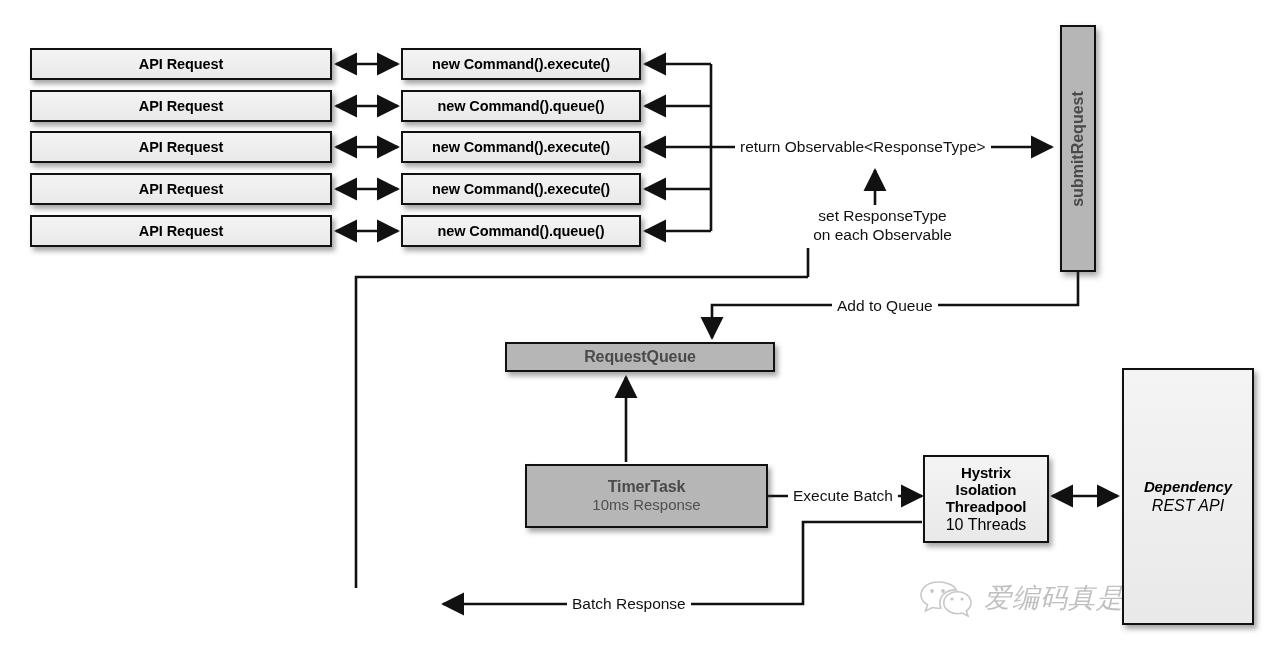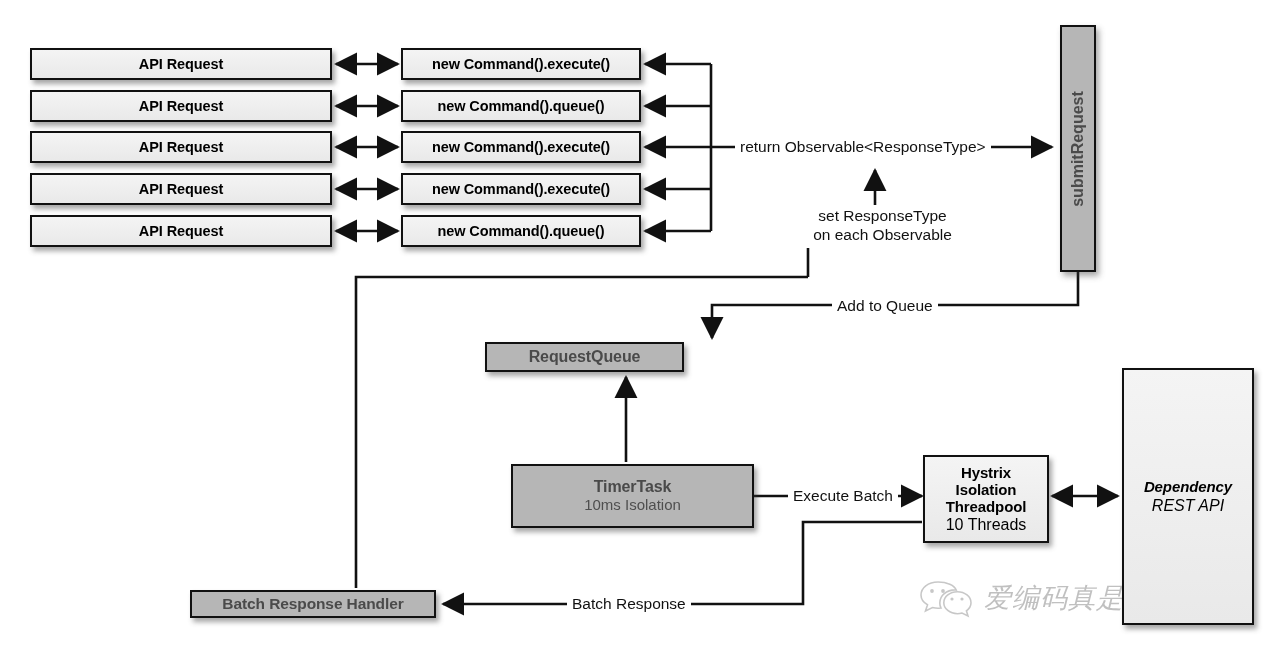--- a/index.html
+++ b/index.html
@@ -191,44 +191,41 @@
     <span class="title">new Command().execute()</span>
   </div>
   <div class="box light row-box" style="left:401px; top:215px; width:240px; height:32px;">
     <span class="title">new Command().queue()</span>
   </div>
 
   <div class="vbar" style="left:1060px; top:25px; width:36px; height:247px;">
     <span class="vtext">submitRequest</span>
   </div>
 
-  <div class="box gray" style="left:485px; top:342px; width:199px; height:30px;">
+  <div class="box gray" style="left:505px; top:342px; width:270px; height:30px;">
     <span class="title" style="font-size:16px;">RequestQueue</span>
   </div>
 
-  <div class="box gray" style="left:511px; top:464px; width:243px; height:64px;">
+  <div class="box gray" style="left:525px; top:464px; width:243px; height:64px;">
     <span class="title" style="font-size:16px;">TimerTask</span>
-    <span class="sub" style="font-size:15px;">10ms Isolation</span>
+    <span class="sub" style="font-size:15px;">10ms Response</span>
   </div>
 
   <div class="box light" style="left:923px; top:455px; width:126px; height:88px;">
     <span class="title">Hystrix</span>
     <span class="title">Isolation</span>
     <span class="title">Threadpool</span>
     <span class="sub">10 Threads</span>
   </div>
 
   <div class="box light" style="left:1122px; top:368px; width:132px; height:257px;font-style:italic;">
     <span class="title">Dependency</span>
     <span class="sub">REST API</span>
   </div>
 
-  <div class="box gray" style="left:190px; top:590px; width:246px; height:28px;">
-    <span class="title" style="font-size:15.5px;">Batch Response Handler</span>
-  </div>
 
   <div class="lbl two" style="left:795px; top:206px; width:165px;">
     <span>set ResponseType</span><br>
     <span>on each Observable</span>
   </div>
 
   <div class="lbl" style="left:735px; top:137px;">return Observable&lt;ResponseType&gt;</div>
 
   <div class="lbl" style="left:832px; top:296px;">Add to Queue</div>
 

